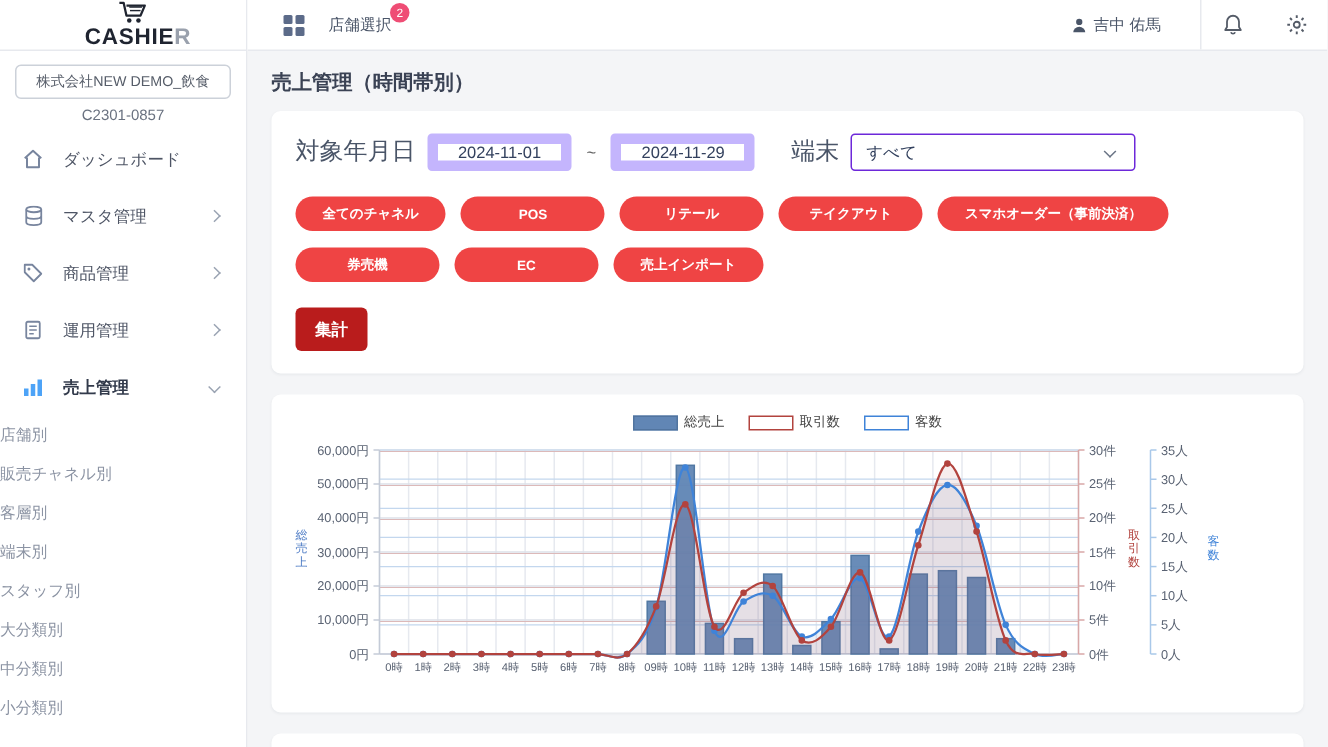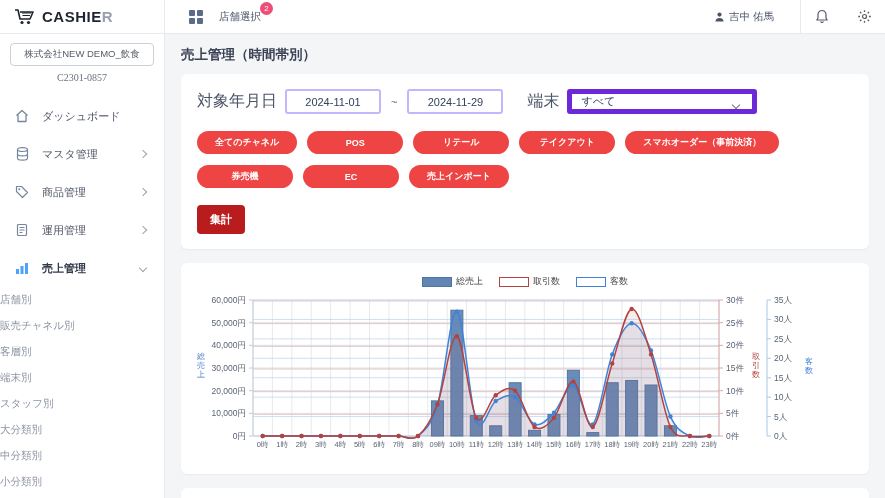--- a/index.html
+++ b/index.html
@@ -2,26 +2,26 @@
 <html><head>
 <meta charset="utf-8">
 <style>
   * { margin:0; padding:0; box-sizing:border-box; }
   html,body { width:885px; height:498px; overflow:hidden; background:#f4f5f7;
     font-family:"Liberation Sans","DejaVu Sans",sans-serif; }
   .app { display:flex; width:885px; height:498px; }
 
   
   .sidebar { width:165px; background:#fff; border-right:1px solid #e7e9ee; flex:0 0 165px; overflow:hidden; }
-  .logo-row { height:34px; display:flex; align-items:center; padding-left:14px; border-bottom:1px solid #e7e9ee; }
+  .logo-row { height:34px; display:flex; align-items:center; padding-left:14px; border-bottom:1px solid #e7e9ee;flex-direction:column; }
   .logo-text { font-size:15px; font-weight:bold; letter-spacing:.5px; color:#1f2430; margin-left:6px; }
   .logo-text .accent { color:#9aa1ad; }
   .company-pill { margin:9px 10px 0; border:1px solid #ccd1d9; border-radius:4px; padding:4px 4px;
     font-size:9.5px; color:#565d69; text-align:center; white-space:nowrap; overflow:hidden; }
-  .company-code { text-align:center; font-size:10px; color:#6a7280; margin:6px 0 14px;font-family:Liberation Serif, serif; }
+  .company-code { text-align:center; font-size:10px; color:#6a7280; margin:6px 0 4px; }
   .nav-item { height:38px; display:flex; align-items:center; gap:12px; padding:0 14px; font-size:11px;
     color:#4e5565; cursor:pointer; }
   .nav-item .nicon { width:16px; display:flex; justify-content:center; color:#78859e; }
   .nav-item .nlabel { flex:1; }
   .nav-item.active .nlabel { color:#323a4b; font-weight:bold; }
   .chev { width:6px; height:6px; border-right:1.5px solid #9aa3b2; border-bottom:1.5px solid #9aa3b2;
     transform:rotate(-45deg); margin-right:4px; }
   .chev.down { transform:rotate(45deg); }
   .chev.none { visibility:hidden; }
   .submenu .sub-item { height:26px; display:flex; align-items:center; font-size:10.5px;
@@ -44,25 +44,25 @@
   .icon-btn { width:42px; height:100%; display:flex; align-items:center; justify-content:center; cursor:pointer;
     color:#555c68; }
 
   
   .main { flex:1; overflow:hidden; padding:12px 16px; }
   .page-title { font-size:13.5px; color:#3a4254; margin-bottom:10px; }
   .card { background:#fff; border-radius:6px; box-shadow:0 1px 2px rgba(20,30,60,.05); }
   .filter-card { padding:15px 16px; margin-bottom:14px; }
   .filter-row { display:flex; align-items:center; gap:8px; }
   .f-label { font-size:16px; color:#4a5568; }
-  .date-input { width:96px; height:25px; border:2px solid #c4b5fd; border-radius:3px; font-size:11px;
+  .date-input { width:96px; height:25px; border:7px solid #c4b5fd; border-radius:3px; font-size:11px;
     color:#33415e; text-align:center; background:#fff; font-family:inherit; }
   .range-sep { font-size:11px; color:#666; margin:0 2px; }
   .terminal-label { margin-left:16px; }
-  .select-box { width:190px; height:25px; border:5px solid #6d28d9; border-radius:3px; font-size:11px;
+  .select-box { width:190px; height:25px; border:1px solid #6d28d9; border-radius:3px; font-size:11px;
     color:#33415e; background:#fff; display:flex; align-items:center; padding:0 9px; cursor:pointer; position:relative; }
   .select-box .chev { position:absolute; right:9px; top:8px; border-color:#6a7486; }
   .channels { display:flex; flex-wrap:wrap; gap:11px 10px; margin-top:17px; }
   .chip { height:23px; min-width:96px; border-radius:14px; background:#ef4444; color:#fff; font-size:9px;
     font-weight:bold; display:flex; align-items:center; justify-content:center; padding:0 18px; border:none;
     cursor:pointer; font-family:inherit; }
   .aggregate-btn { margin-top:17px; background:#b91c1c; border:none; border-radius:4px; color:#fff;
     font-size:11px; font-weight:bold; padding:7px 13px; cursor:pointer; font-family:inherit; }
 
   .chart-card { padding:12px 8px 10px; margin-bottom:14px; }

